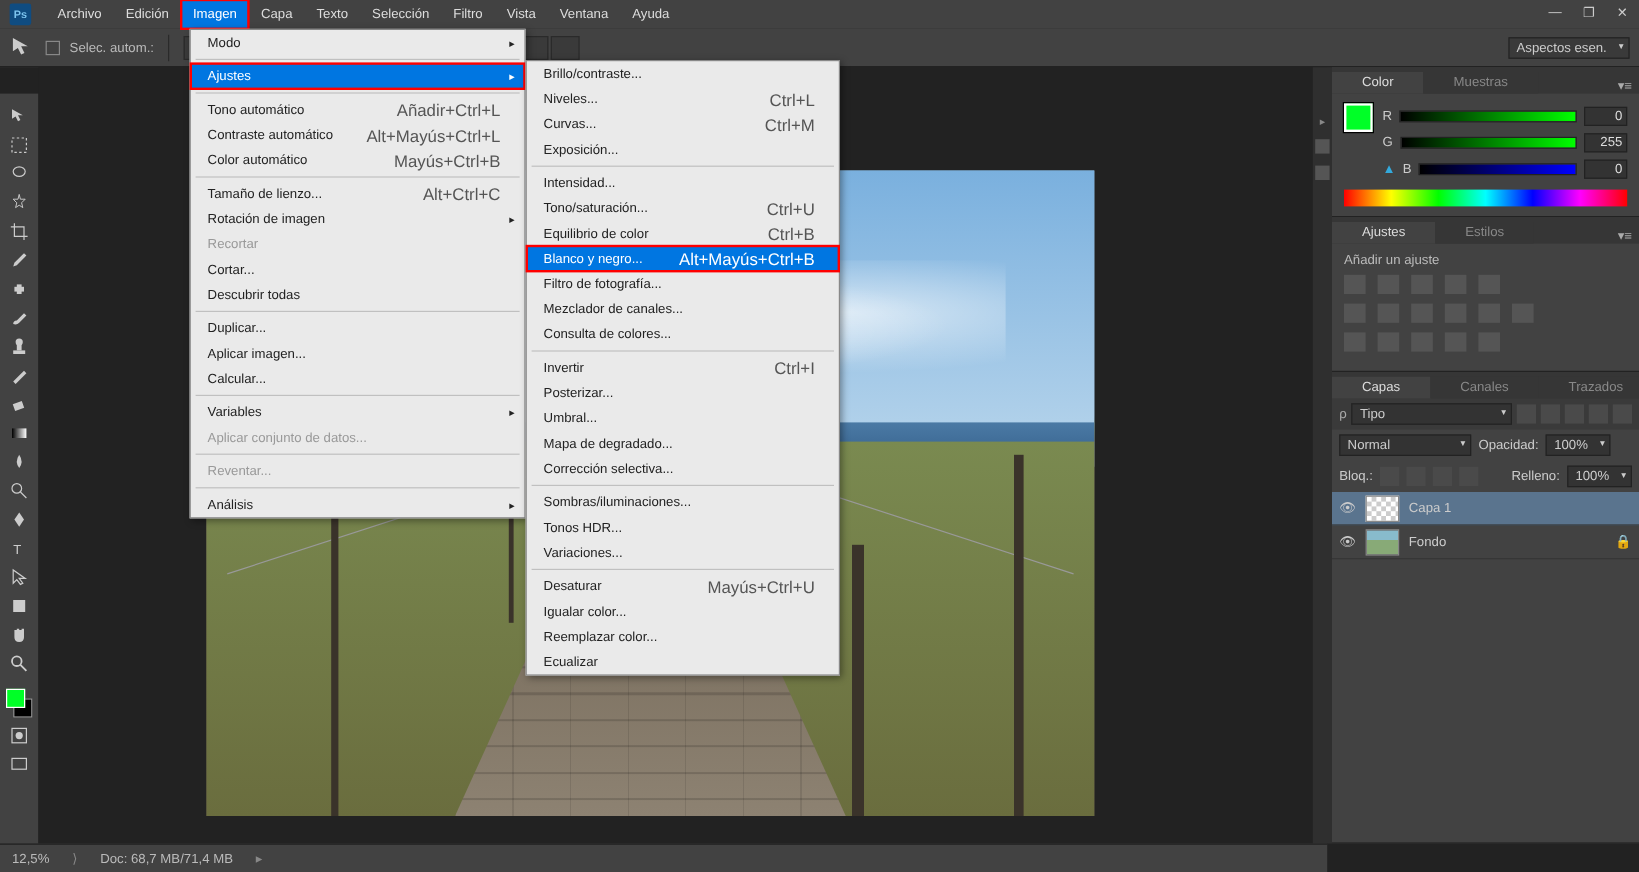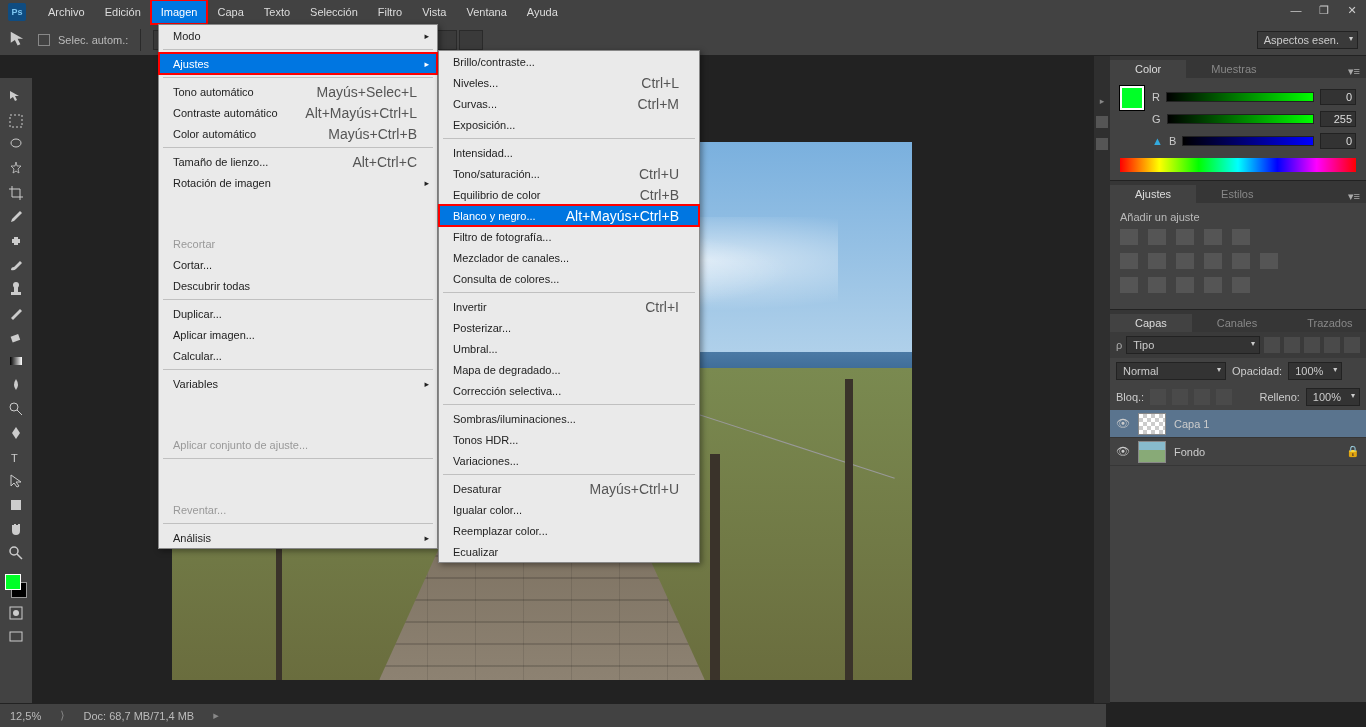--- a/index.html
+++ b/index.html
@@ -35,21 +35,21 @@
 .horizon{position:absolute;top:39%;left:0;right:0;height:4%;background:linear-gradient(to bottom,#4b7aa5 0%,#3d6a95 100%);}
 .grass{position:absolute;top:42%;left:0;right:0;bottom:0;background:linear-gradient(to bottom,#7a8a50,#6a6d3e);}
 .boardwalk{position:absolute;top:44%;left:28%;width:44%;bottom:0;background:linear-gradient(to bottom,#6d6150,#8d8272);clip-path:polygon(42% 0,58% 0,100% 100%,0 100%);}
 .planks{position:absolute;inset:0;background:repeating-linear-gradient(to bottom,rgba(0,0,0,.15) 0 2px,transparent 2px 22px),repeating-linear-gradient(to right,rgba(0,0,0,.1) 0 1px,transparent 1px 48px);}
 .rail-wire-l{position:absolute;top:42%;left:0;width:48%;height:1px;background:#999;transform-origin:right;transform:rotate(-18deg);}
 .rail-wire-r{position:absolute;top:42%;right:0;width:48%;height:1px;background:#999;transform-origin:left;transform:rotate(18deg);}
 .post{position:absolute;width:4px;background:#3a332a;bottom:0;}
 
 .dropdown-imagen{position:absolute;left:158px;top:24px;width:280px;background:#eaeaea;border:1px solid #888;box-shadow:2px 2px 6px rgba(0,0,0,.4);z-index:100;}
 .mrow{display:flex;align-items:center;height:21px;padding:0 20px 0 14px;color:#222;position:relative;}
-.mrow.disabled{color:#999;margin-top:40px;}
+.mrow.disabled{color:#999;}
 .mrow.highlight{background:#0076e1;color:#fff;}
 .mrow .shortcut{margin-left:auto;color:#555;font-size:14px;}
 .mrow.highlight .shortcut{color:#fff;}
 .mrow.sub::after{content:"▸";position:absolute;right:8px;font-size:9px;}
 .msep{height:1px;background:#c0c0c0;margin:3px 4px;}
 
 .dropdown-ajustes{position:absolute;left:438px;top:50px;width:262px;background:#eaeaea;border:1px solid #888;box-shadow:2px 2px 6px rgba(0,0,0,.4);z-index:101;}
 
 .right-panels{position:absolute;right:0;top:56px;width:256px;bottom:24px;background:#424242;display:flex;flex-direction:column;}
 .rp-narrow{position:absolute;right:256px;top:56px;width:16px;bottom:24px;background:#2f2f2f;display:flex;flex-direction:column;align-items:center;padding-top:40px;gap:10px;}
@@ -301,21 +301,21 @@
     <div class="mrow sub">
       <span>Modo</span>
     </div>
     <div class="msep"></div>
     <div class="mrow sub highlight" style="outline: rgb(255, 0, 0) solid 2px; outline-offset: -1px; z-index: 5;">
       <span>Ajustes</span>
     </div>
     <div class="msep"></div>
     <div class="mrow">
       <span>Tono automático</span>
-      <span class="shortcut">Mayús+Selec+L</span>
+      <span class="shortcut">Añadir+Ctrl+L</span>
     </div>
     <div class="mrow">
       <span>Contraste automático</span>
       <span class="shortcut">Alt+Mayús+Ctrl+L</span>
     </div>
     <div class="mrow">
       <span>Color automático</span>
       <span class="shortcut">Mayús+Ctrl+B</span>
     </div>
     <div class="msep"></div>
@@ -343,21 +343,21 @@
       <span>Aplicar imagen...</span>
     </div>
     <div class="mrow">
       <span>Calcular...</span>
     </div>
     <div class="msep"></div>
     <div class="mrow sub">
       <span>Variables</span>
     </div>
     <div class="mrow disabled">
-      <span>Aplicar conjunto de ajuste...</span>
+      <span>Aplicar conjunto de datos...</span>
     </div>
     <div class="msep"></div>
     <div class="mrow disabled">
       <span>Reventar...</span>
     </div>
     <div class="msep"></div>
     <div class="mrow sub">
       <span>Análisis</span>
     </div>
   </div>

